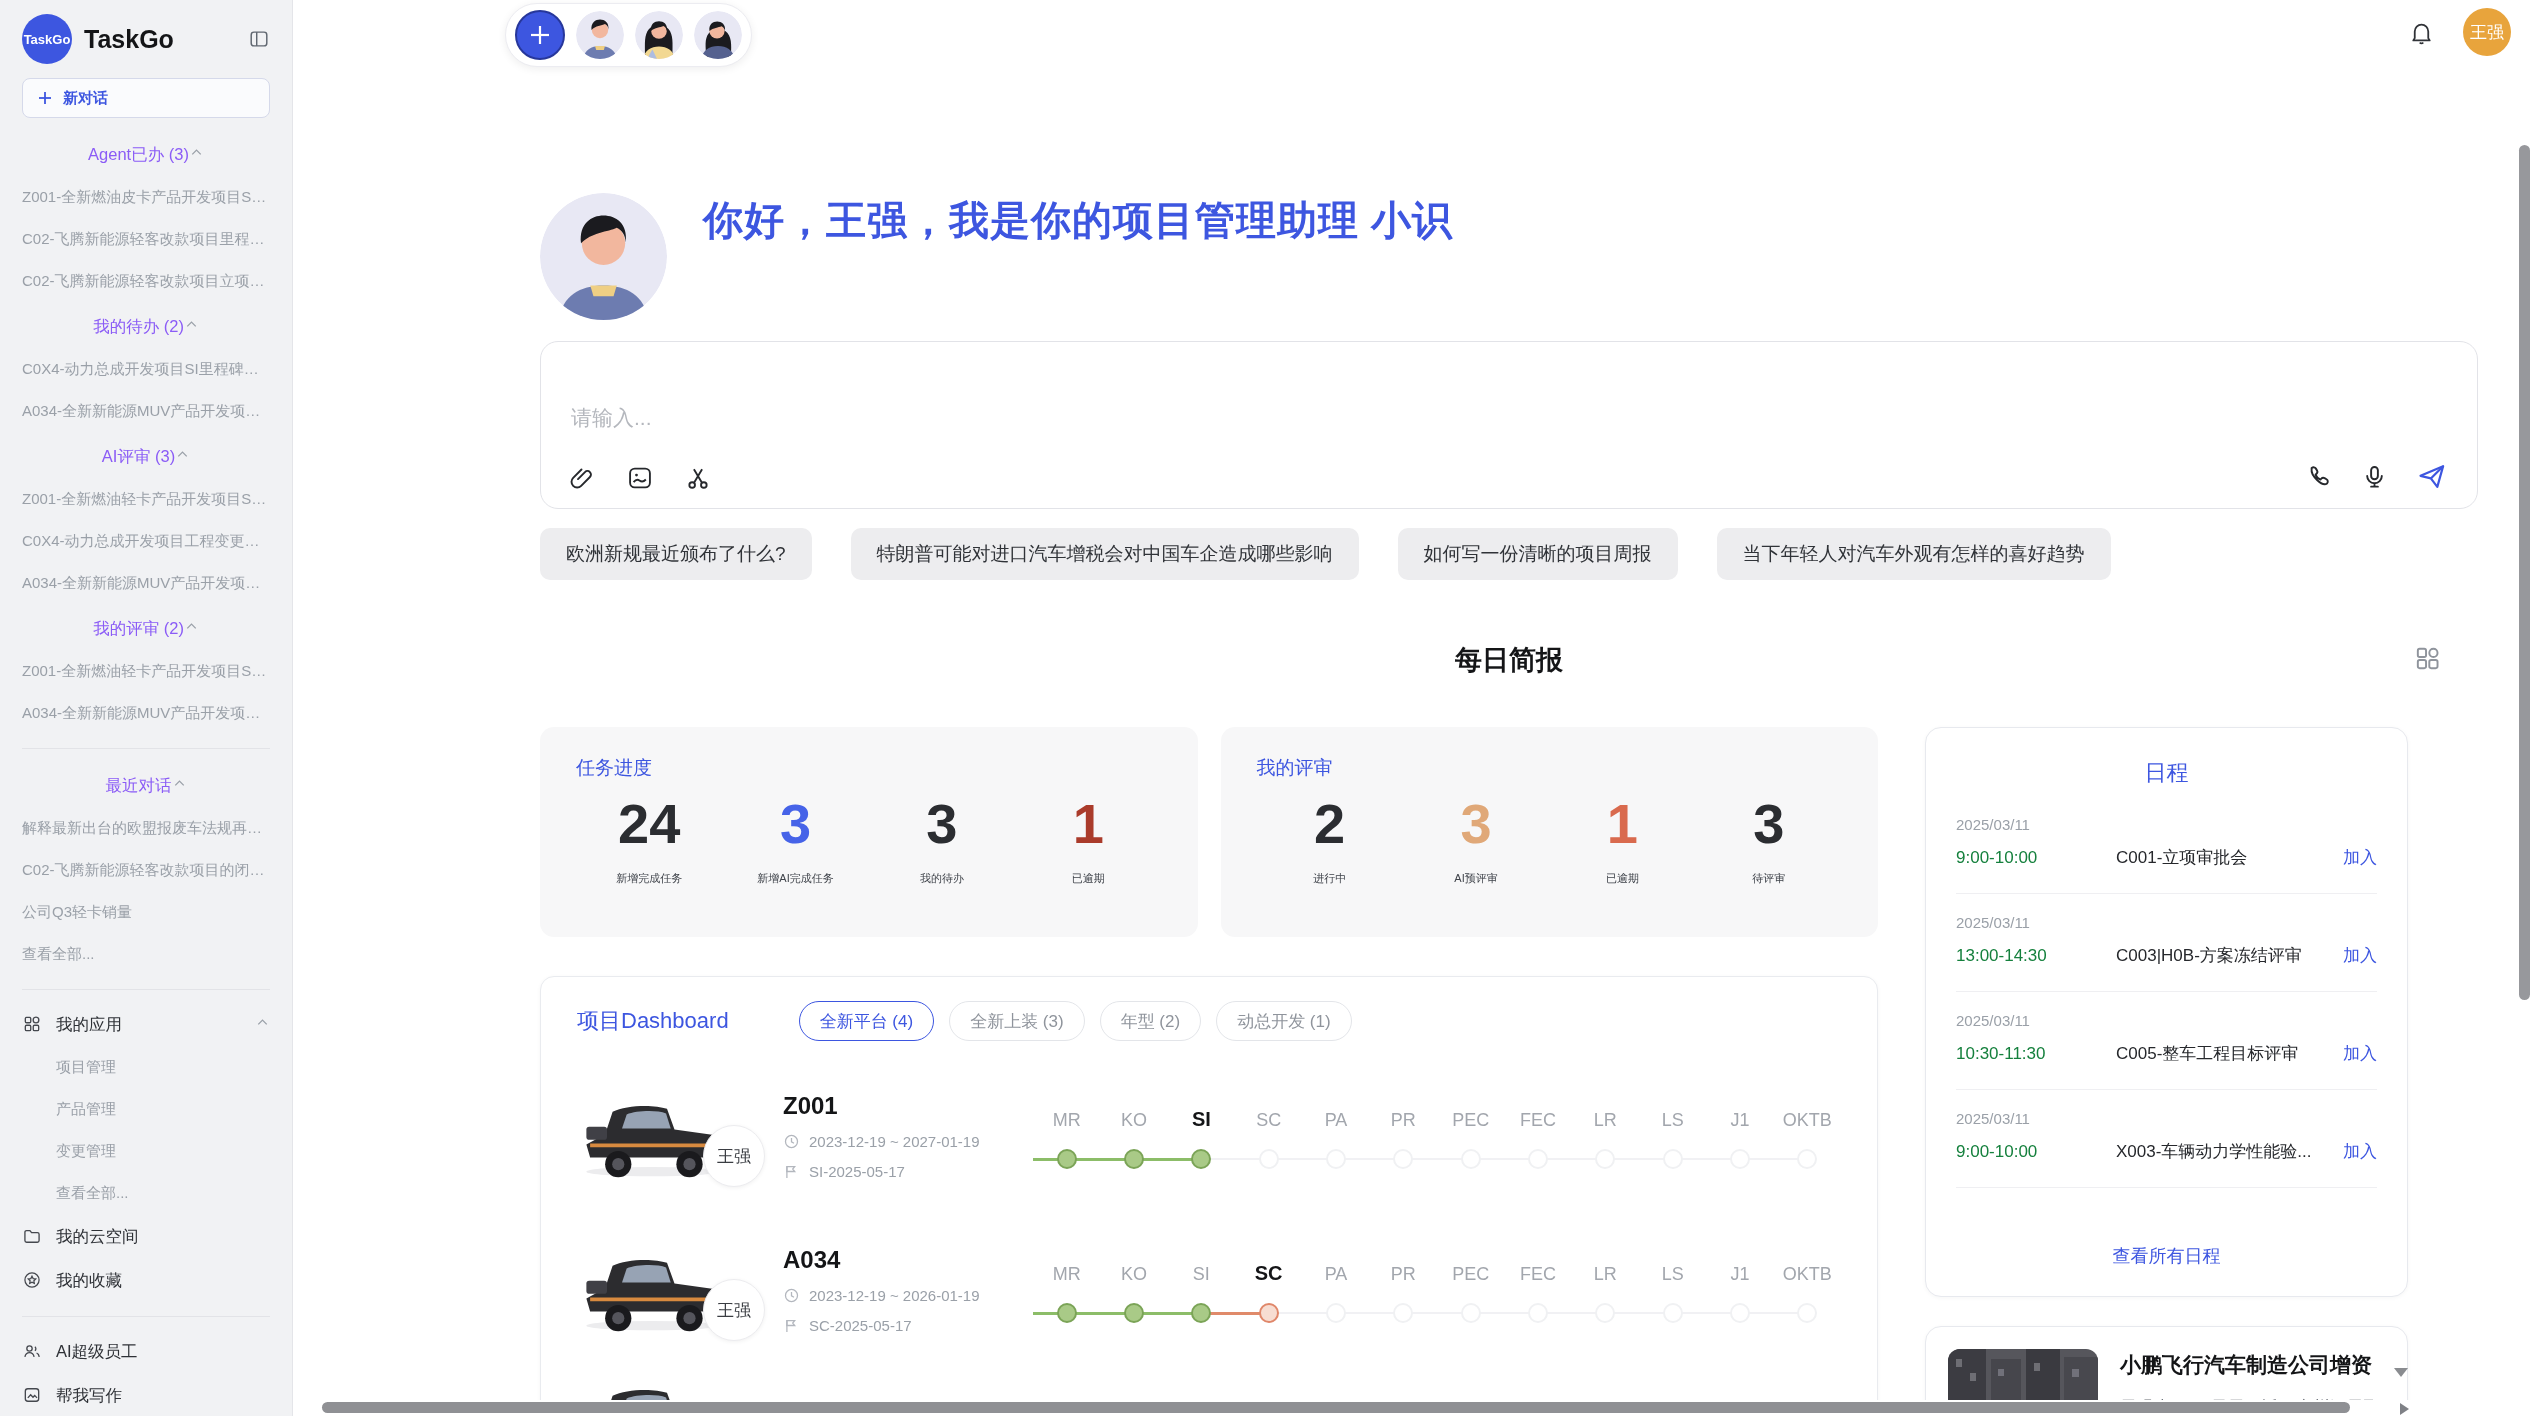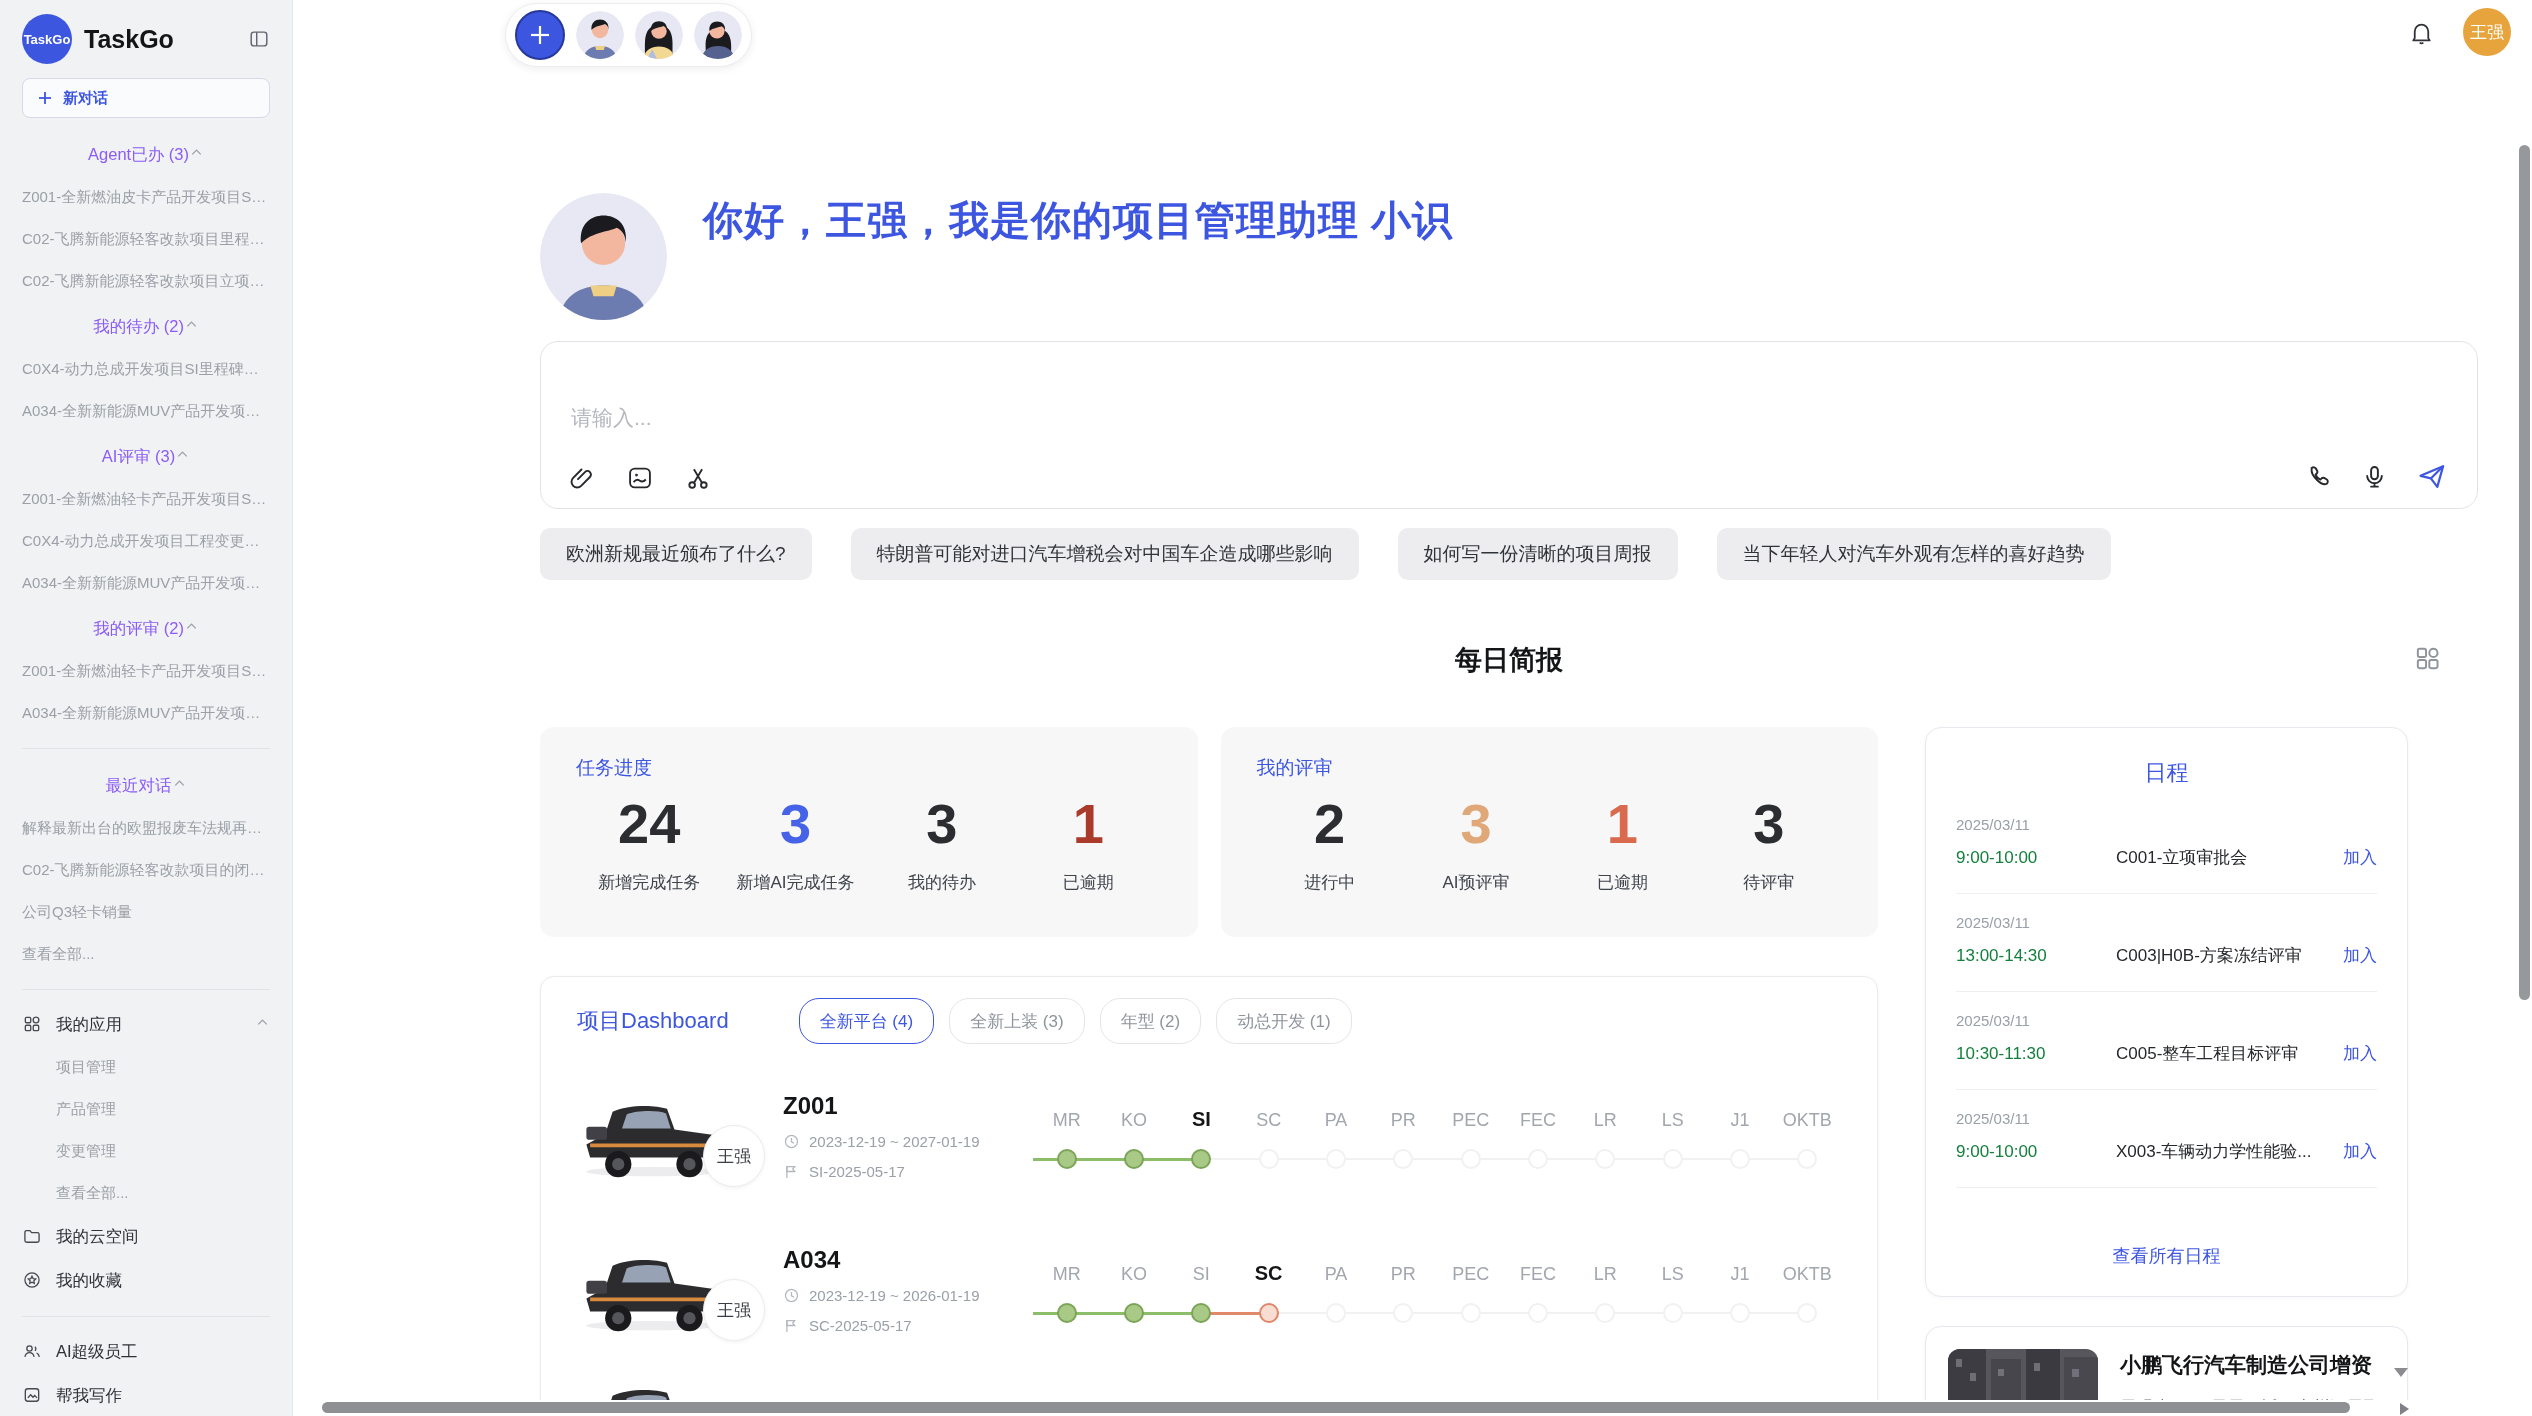--- a/index.html
+++ b/index.html
@@ -56,28 +56,28 @@
   .left-col{width:1338px;flex:none}
   .right-col{width:483px;flex:none}
 
   
   .stat-cards{display:flex;gap:23px}
   .stat-card{flex:1;height:210px;background:#f7f7f8;border-radius:14px;padding:28px 36px}
   .stat-title{color:#3d56e0;font-size:19px}
   .stat-row{display:flex;margin-top:6px}
   .stat{flex:1;text-align:center}
   .stat-value{font-size:56px;font-weight:700;line-height:74px}
-  .stat-label{font-size:17px;color:#3f434a;margin-top:10px}
+  .stat-label{font-size:11px;color:#3f434a;margin-top:10px}
 
   
   .dashboard-card{margin-top:39px;background:#fff;border:1px solid #e9ebef;border-radius:14px;box-shadow:0 1px 4px rgba(0,0,0,.04);padding:24px 36px;height:560px;overflow:hidden}
   .dash-head{display:flex;align-items:center;height:40px}
   .dash-title{color:#3d56e0;font-size:22px}
   .filters{display:flex;gap:15px;margin-left:70px}
-  .filter-pill{height:46px;border-radius:20px;padding:0 20px;font-size:17px;color:#8f949c;border:1px solid #e3e5e9;background:#fff;display:flex;align-items:center;cursor:pointer;white-space:nowrap}
+  .filter-pill{height:40px;border-radius:20px;padding:0 20px;font-size:17px;color:#8f949c;border:1px solid #e3e5e9;background:#fff;display:flex;align-items:center;cursor:pointer;white-space:nowrap}
   .filter-pill.active{color:#3d56e0;border-color:#3d56e0}
   .proj-row{display:flex;align-items:center;margin-top:30px;height:130px}
   .proj-row + .proj-row{margin-top:24px}
   .proj-media{position:relative;width:150px;margin-right:56px;flex:none}
   .proj-media svg{width:150px;height:98px;display:block}
   .owner-badge{position:absolute;right:-38px;top:38px;width:62px;height:62px;border-radius:50%;background:#fff;border:1px solid #ececef;box-shadow:0 1px 4px rgba(0,0,0,.06);display:flex;align-items:center;justify-content:center;font-size:17px;color:#3a3d42}
   .proj-info{width:250px;flex:none}
   .proj-code{font-size:24px;font-weight:700;color:#141517}
   .proj-line{display:flex;gap:9px;align-items:center;color:#9aa0a8;font-size:15px;margin-top:13px}
   .ms-wrap{flex:1;padding-top:6px}

